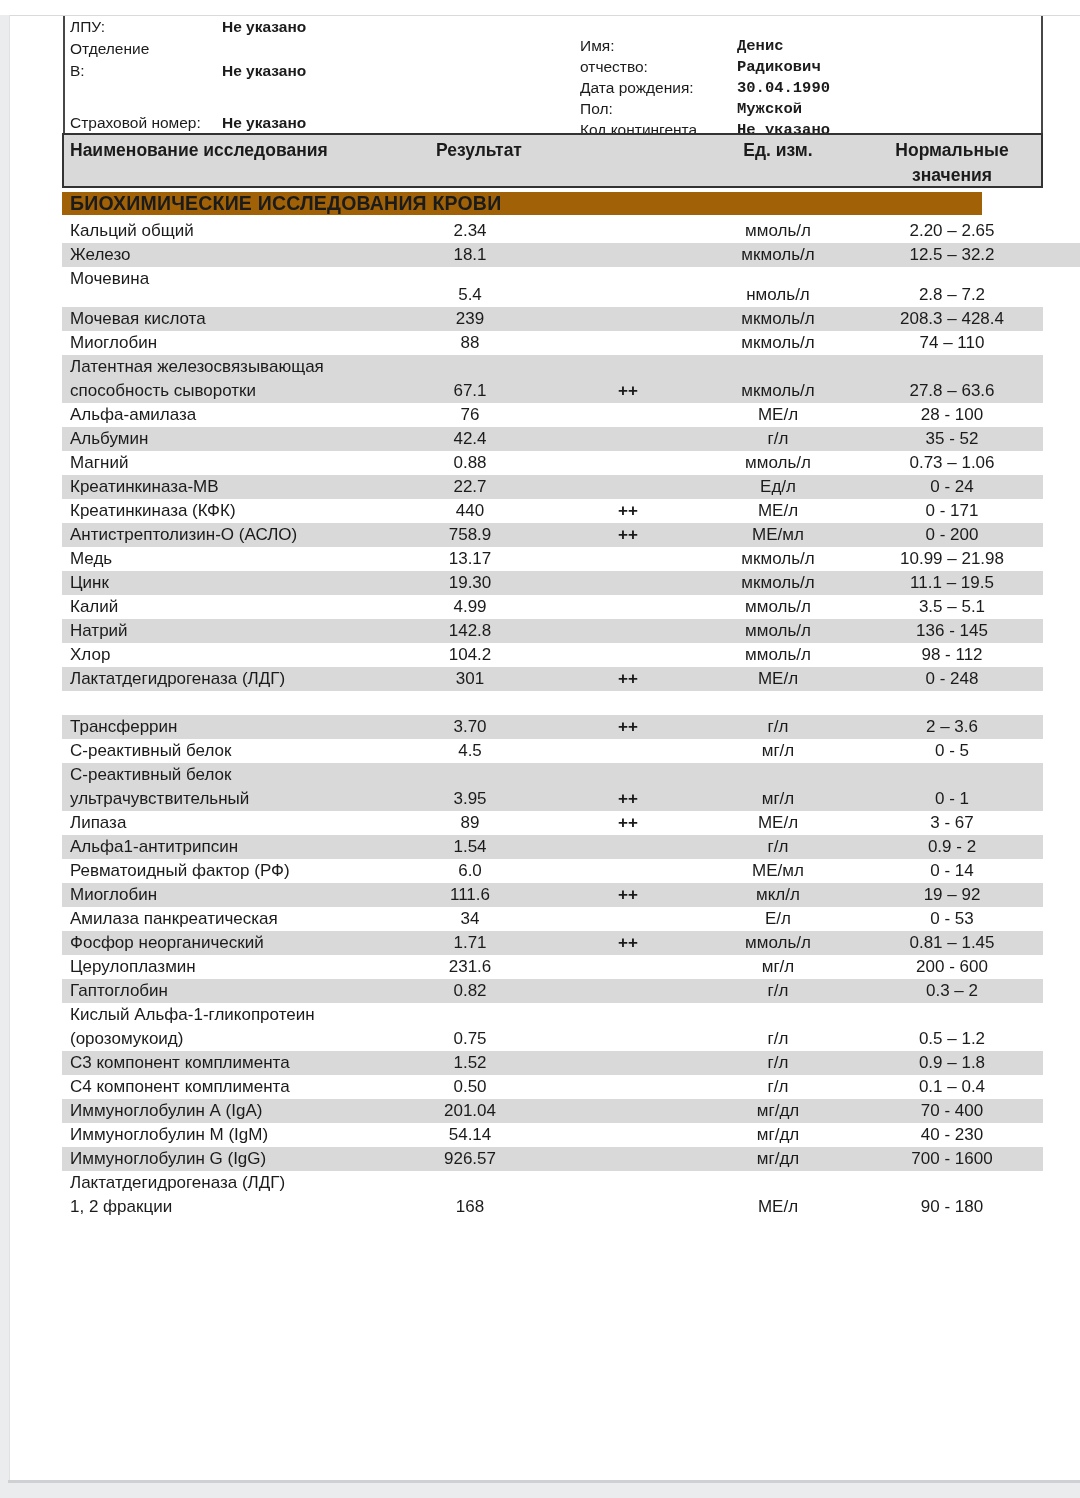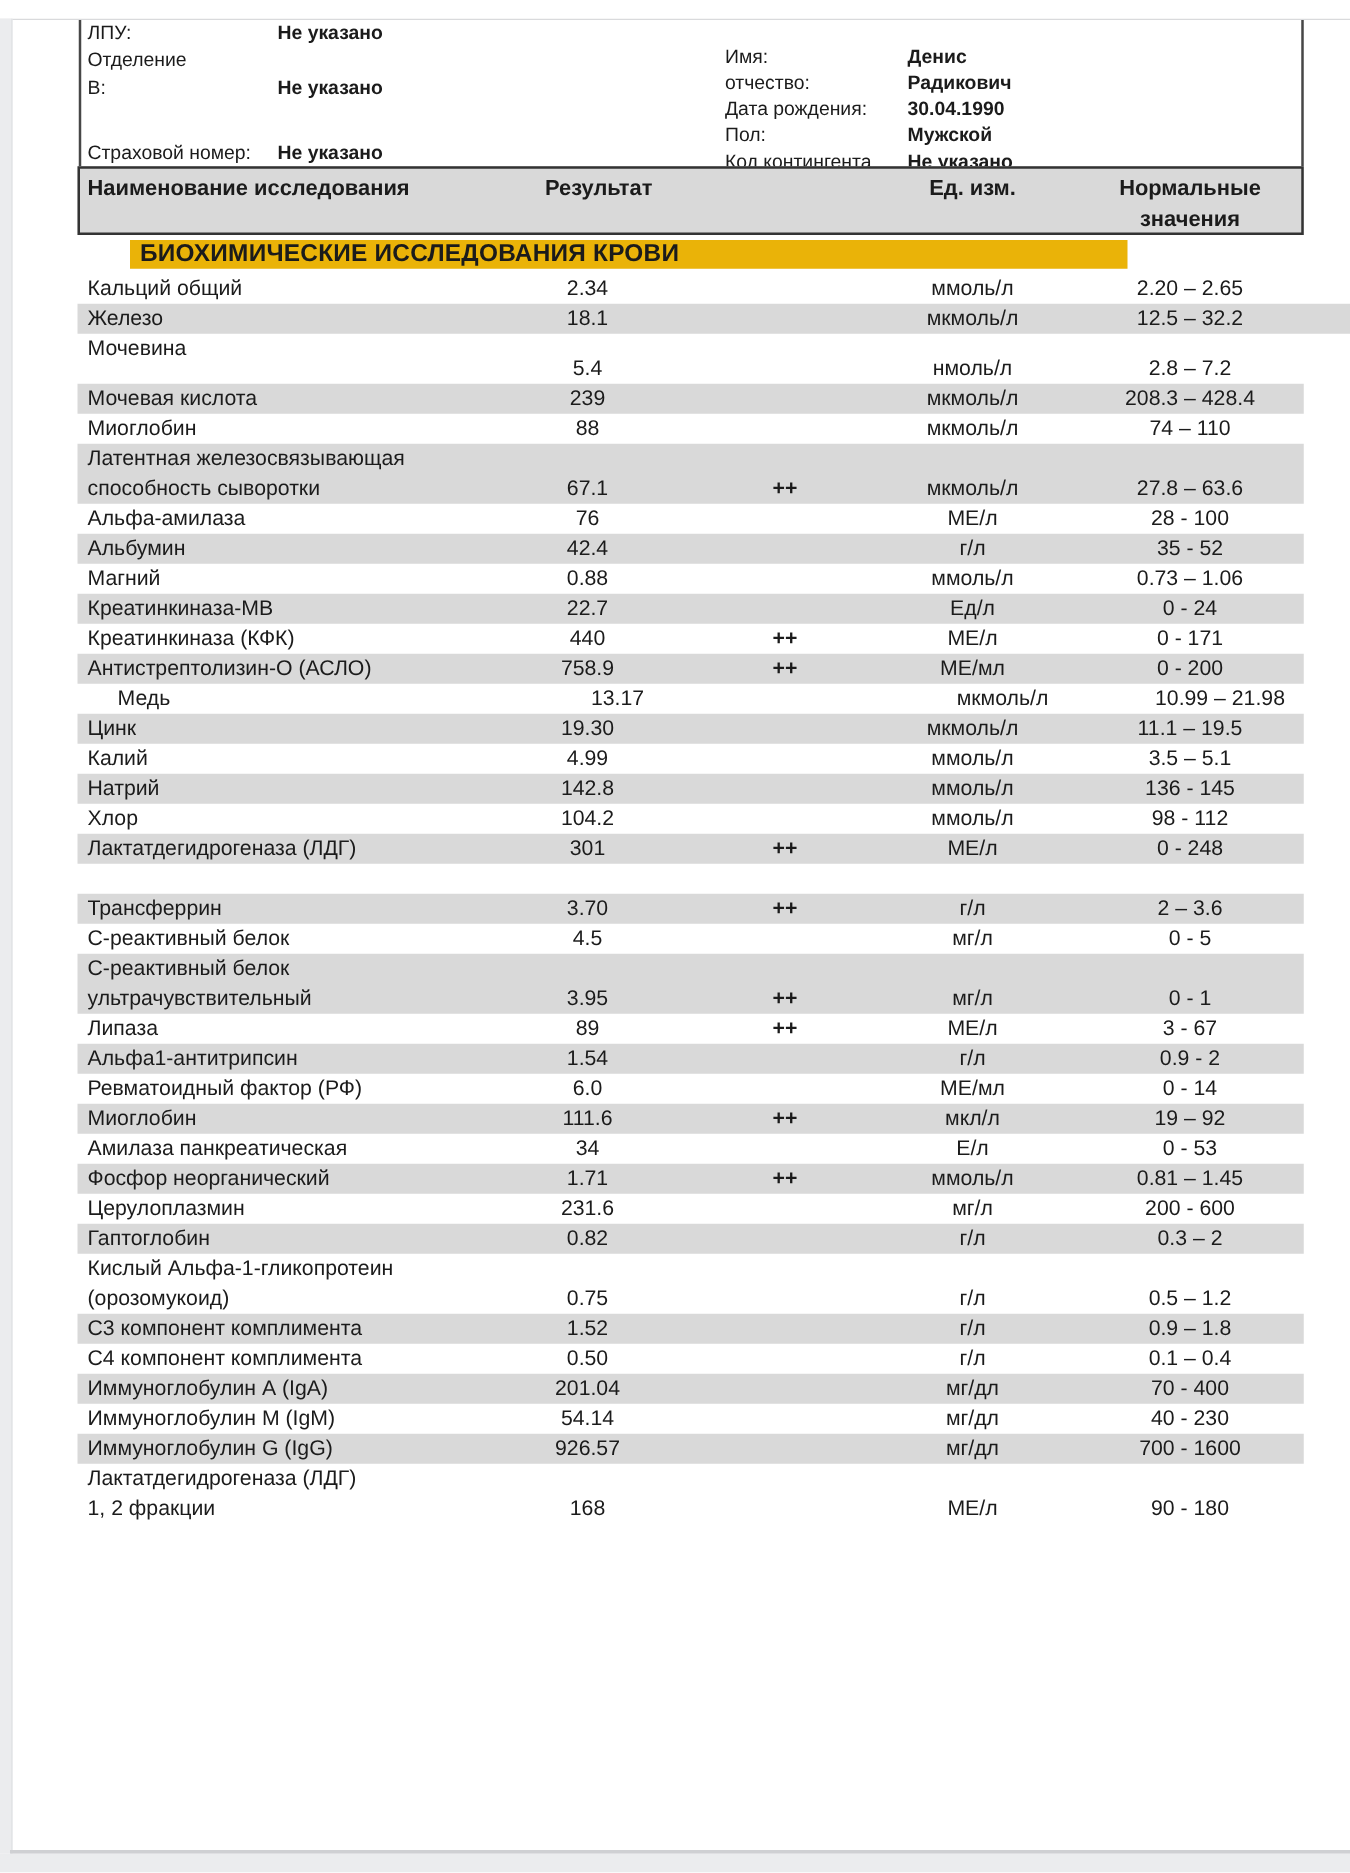--- a/index.html
+++ b/index.html
@@ -21,32 +21,32 @@
   .vline.l{left:63px;}
   .vline.r{left:1041px;}
 
   
   .info-line{position:absolute;height:20px;line-height:20px;font-size:15.5px;white-space:nowrap;}
   .info-line .lbl{display:inline-block;}
   .info-line .val{position:absolute;top:0;font-weight:bold;white-space:nowrap;}
   .left-line{left:70px;width:480px;}
   .left-line .val{left:152px;}
   .right-line{left:580px;width:460px;}
-  .right-line .val{left:146px;}
+  .right-line .val{left:157px;font-family:Liberation Mono, monospace;}
 
   
   .thead{position:absolute;left:62px;top:133px;width:981px;height:55px;background:#d9d9d9;border:2px solid #333333;box-sizing:border-box;}
   .thead .h{position:absolute;font-weight:bold;font-size:17.5px;line-height:25px;white-space:nowrap;}
   .h-name{left:6px;top:3px;}
   .h-result{left:372px;top:3px;}
   .h-units{left:639px;top:3px;width:150px;text-align:center;}
   .h-normal{left:803px;top:3px;width:170px;text-align:center;}
 
   
-  .section-band{position:absolute;left:62px;top:192px;width:798px;height:23px;background:#eab308;margin-left:42px;}
+  .section-band{position:absolute;left:62px;top:192px;width:920px;height:23px;background:#a16207;}
   .section-band .txt{position:absolute;left:8px;top:0;line-height:23px;font-weight:bold;font-size:19.5px;white-space:nowrap;letter-spacing:0.2px;}
 
   
   .tbody{position:absolute;left:62px;top:219px;width:981px;}
   .t-row{position:relative;width:981px;}
   .t-row.shaded{background:#d9d9d9;}
   .t-gap{height:24px;width:981px;}
   .names{position:absolute;left:8px;top:0;}
   .name-line{height:24px;line-height:24px;font-size:17px;white-space:nowrap;}
   .cell{position:absolute;bottom:0;height:24px;line-height:24px;font-size:17px;text-align:center;white-space:nowrap;}
@@ -221,21 +221,21 @@
   </div>
     <div class="t-row shaded" style="height: 24px;">
     <div class="names">
         <div class="name-line">Антистрептолизин-О (АСЛО)</div>
       </div>
     <div class="cell c-result">758.9</div>
     <div class="cell c-flag">++</div>
     <div class="cell c-units">МЕ/мл</div>
     <div class="cell c-normal">0 - 200</div>
   </div>
-    <div class="t-row" style="height: 24px; margin-left: 24px;">
+    <div class="t-row" style="height: 24px;">
     <div class="names">
         <div class="name-line">Медь</div>
       </div>
     <div class="cell c-result">13.17</div>
     <div class="cell c-flag"></div>
     <div class="cell c-units">мкмоль/л</div>
     <div class="cell c-normal">10.99 – 21.98</div>
   </div>
     <div class="t-row shaded" style="height: 24px;">
     <div class="names">

